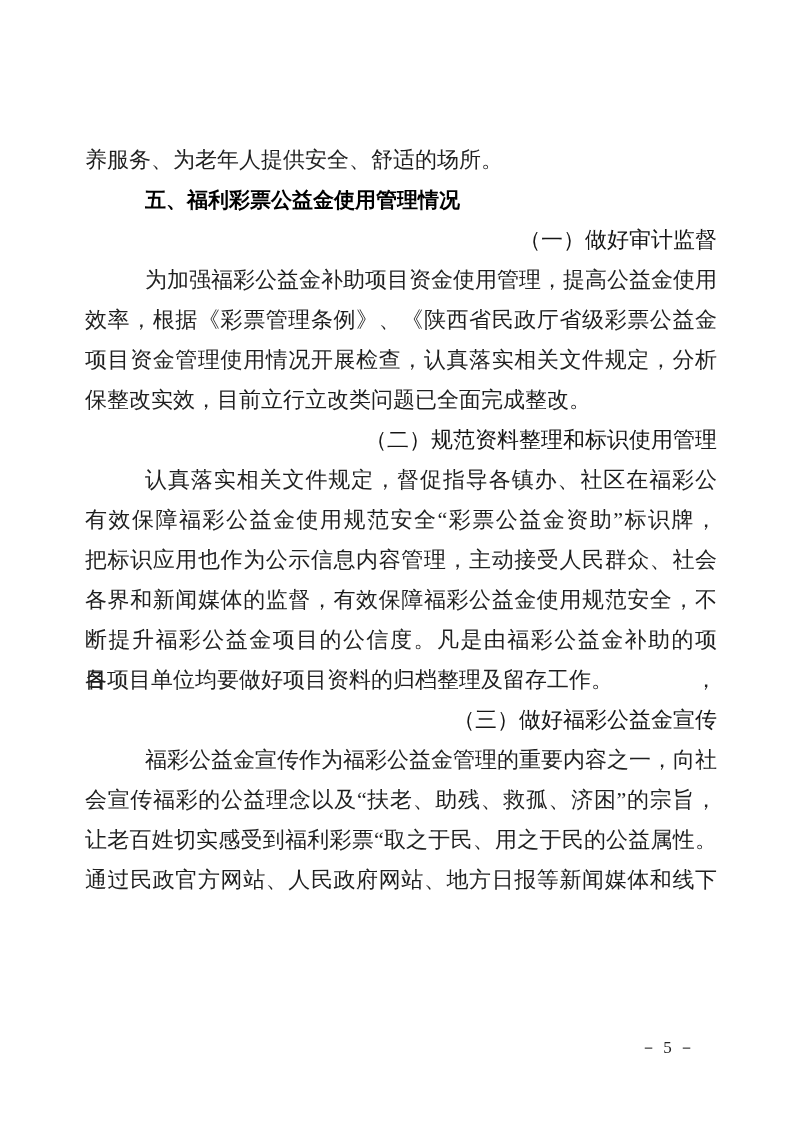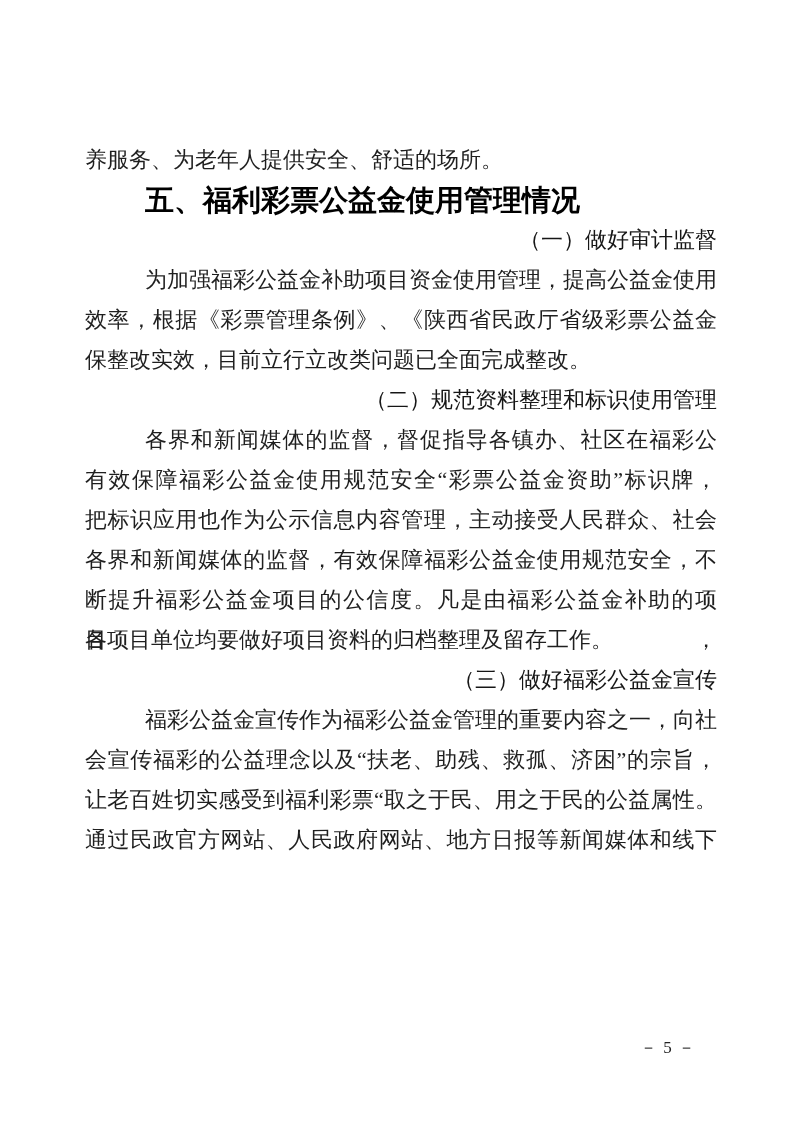--- a/index.html
+++ b/index.html
@@ -29,21 +29,21 @@
   .j {
     text-align: justify;
     text-align-last: justify;
   }
   
   .i { text-indent: 60px; }
   
   .hd {
     font-family: "Liberation Sans", sans-serif;
     font-weight: 700;
-    font-size: 29px;
+    font-size: 21px;
     color: #000000;
   }
   
   .tt {
     font-size: 22px;
     color: #161616;
     text-align: right;
   }
   .page-number {
     position: absolute;
@@ -65,25 +65,26 @@
   <div class="content">
 
     <div class="line">养服务、为老年人提供安全、舒适的场所。</div>
 
     <div class="line hd i">五、福利彩票公益金使用管理情况</div>
 
     <div class="line tt i">（一）做好审计监督</div>
 
     <div class="line j i">为加强福彩公益金补助项目资金使用管理，提高公益金使用</div>
     <div class="line j">效率，根据《彩票管理条例》、《陕西省民政厅省级彩票公益金</div>
+    <div class="line j">项目资金管理使用情况开展检查，认真落实相关文件规定，分析</div>
     <div class="line">保整改实效，目前立行立改类问题已全面完成整改。</div>
 
     <div class="line tt i">（二）规范资料整理和标识使用管理</div>
 
-    <div class="line j i">各界和新闻媒体的监督，督促指导各镇办、社区在福彩公</div>
+    <div class="line j i">认真落实相关文件规定，督促指导各镇办、社区在福彩公</div>
     <div class="line j">有效保障福彩公益金使用规范安全“彩票公益金资助”标识牌，</div>
     <div class="line j">把标识应用也作为公示信息内容管理，主动接受人民群众、社会</div>
     <div class="line j">各界和新闻媒体的监督，有效保障福彩公益金使用规范安全，不</div>
     <div class="line j">断提升福彩公益金项目的公信度。凡是由福彩公益金补助的项目，</div>
     <div class="line">各项目单位均要做好项目资料的归档整理及留存工作。</div>
 
     <div class="line tt i">（三）做好福彩公益金宣传</div>
 
     <div class="line j i">福彩公益金宣传作为福彩公益金管理的重要内容之一，向社</div>
     <div class="line j">会宣传福彩的公益理念以及“扶老、助残、救孤、济困”的宗旨，</div>

